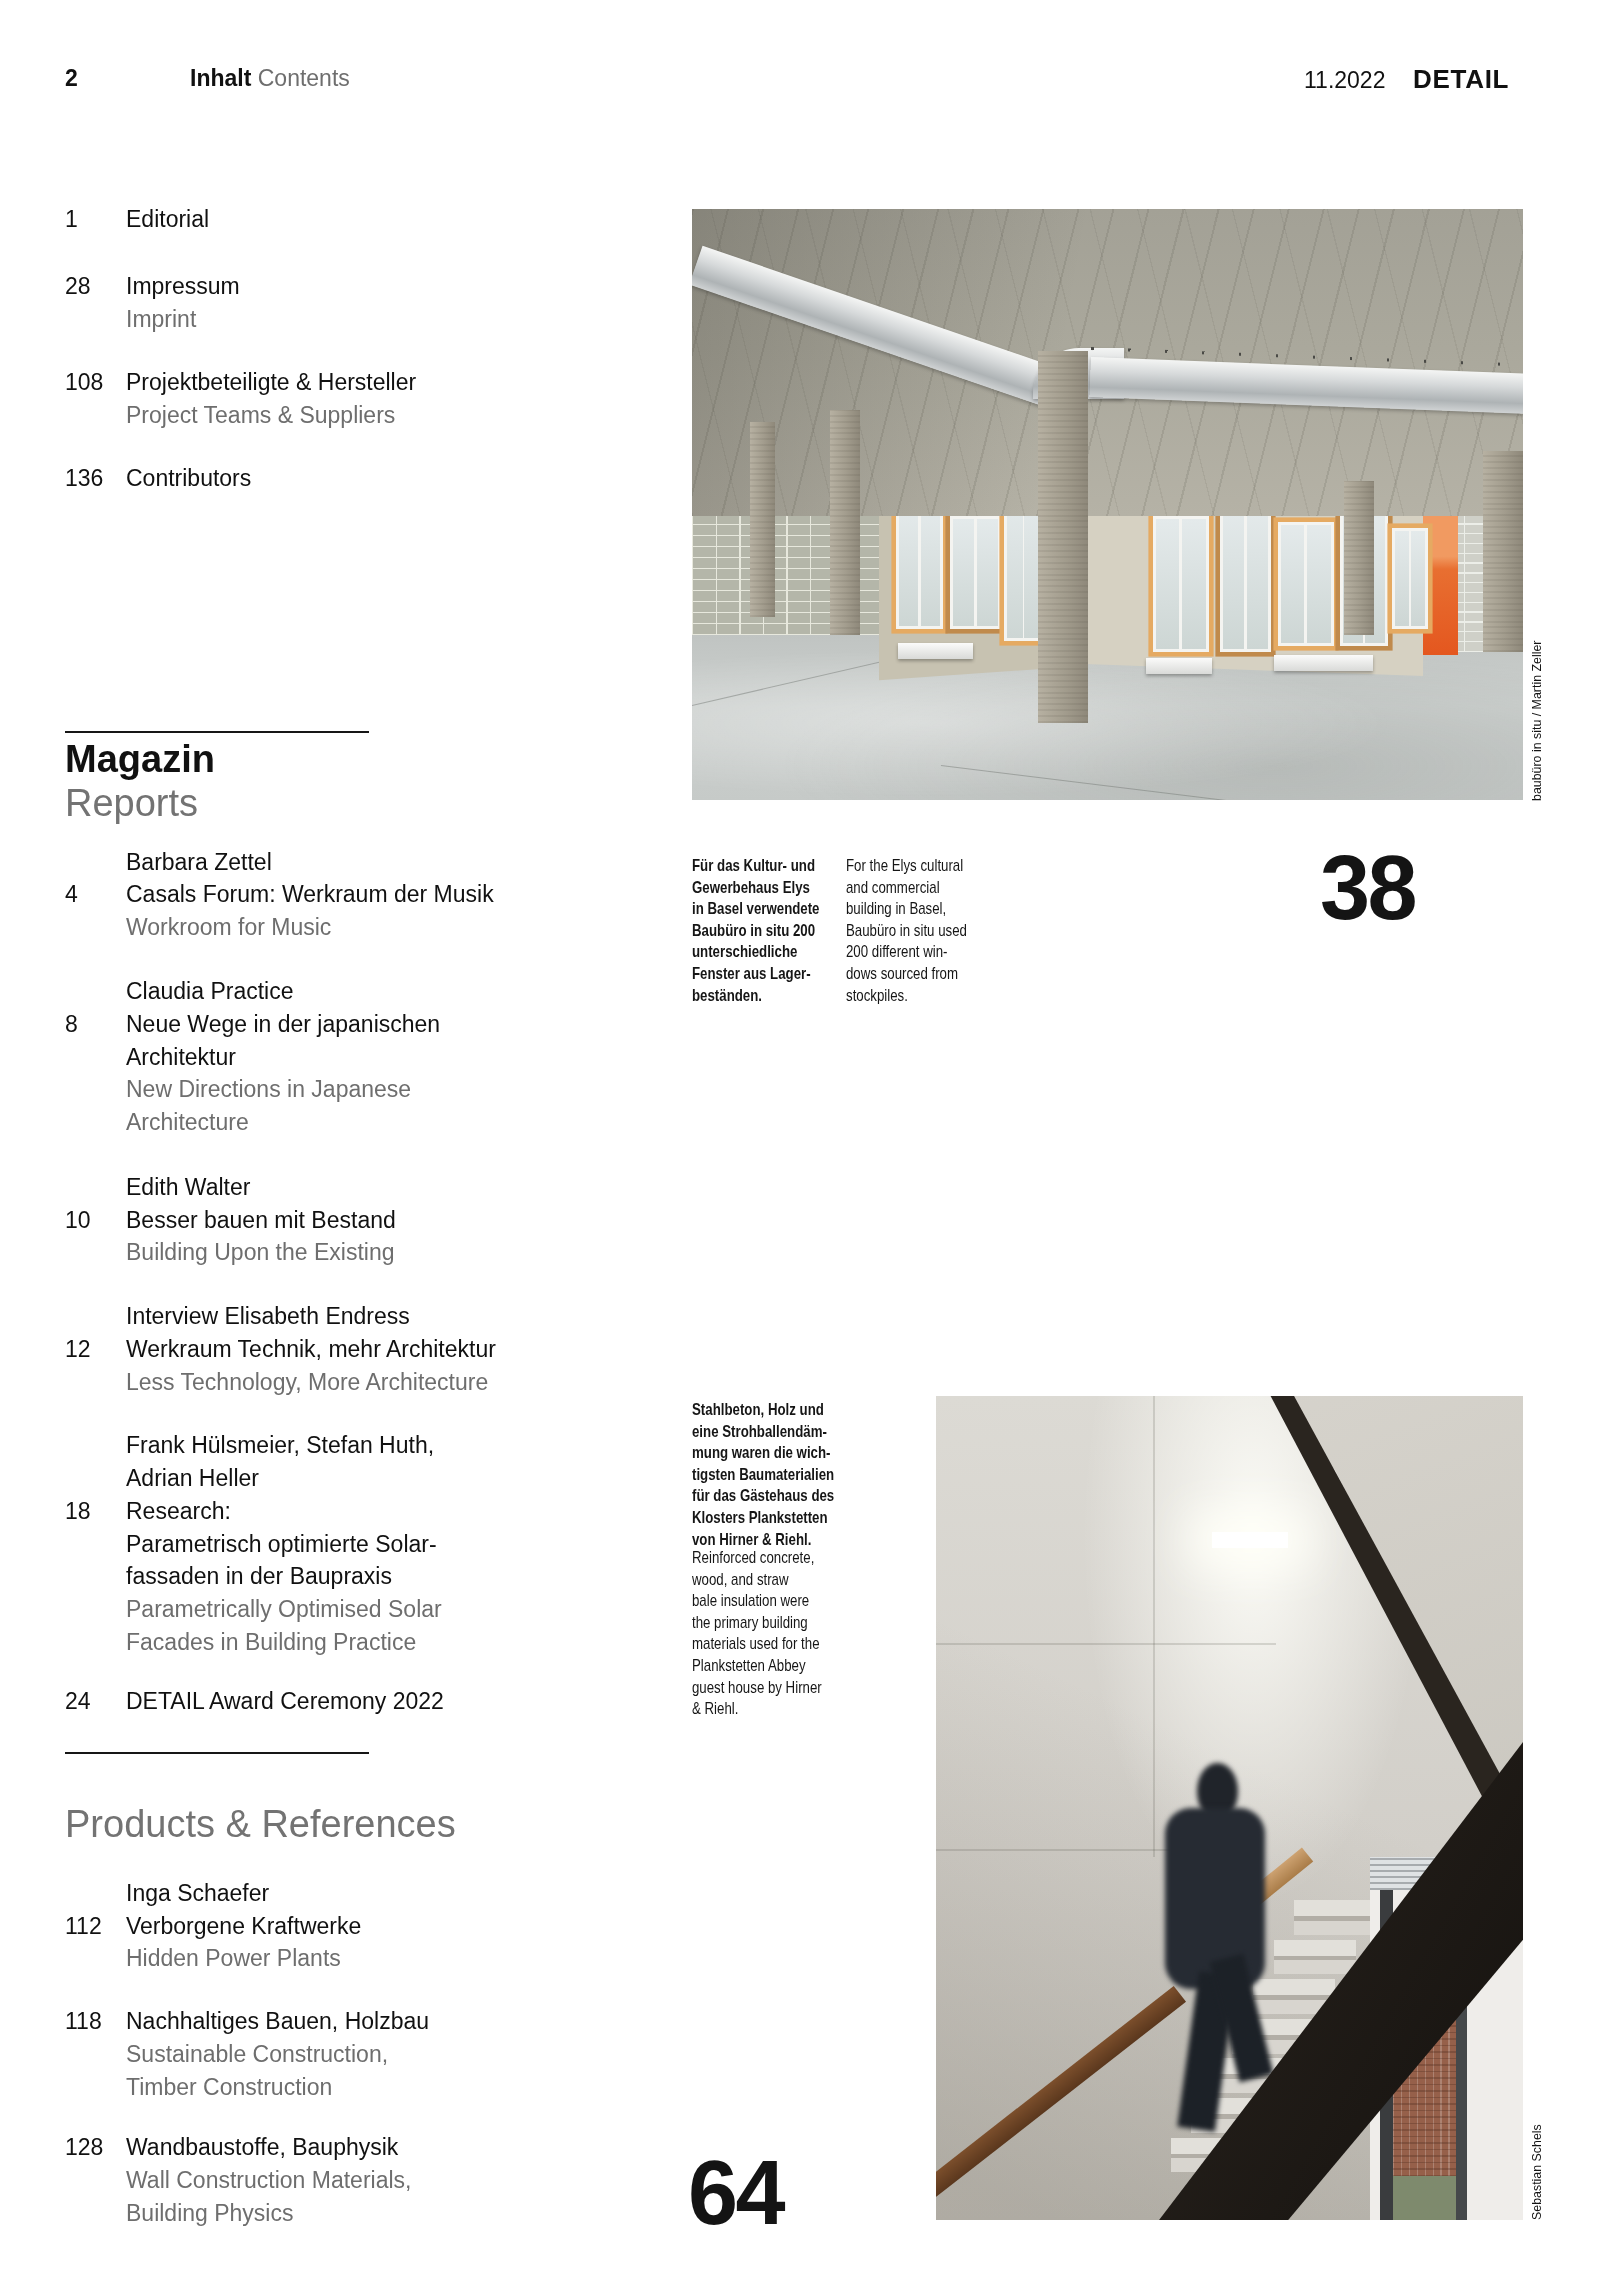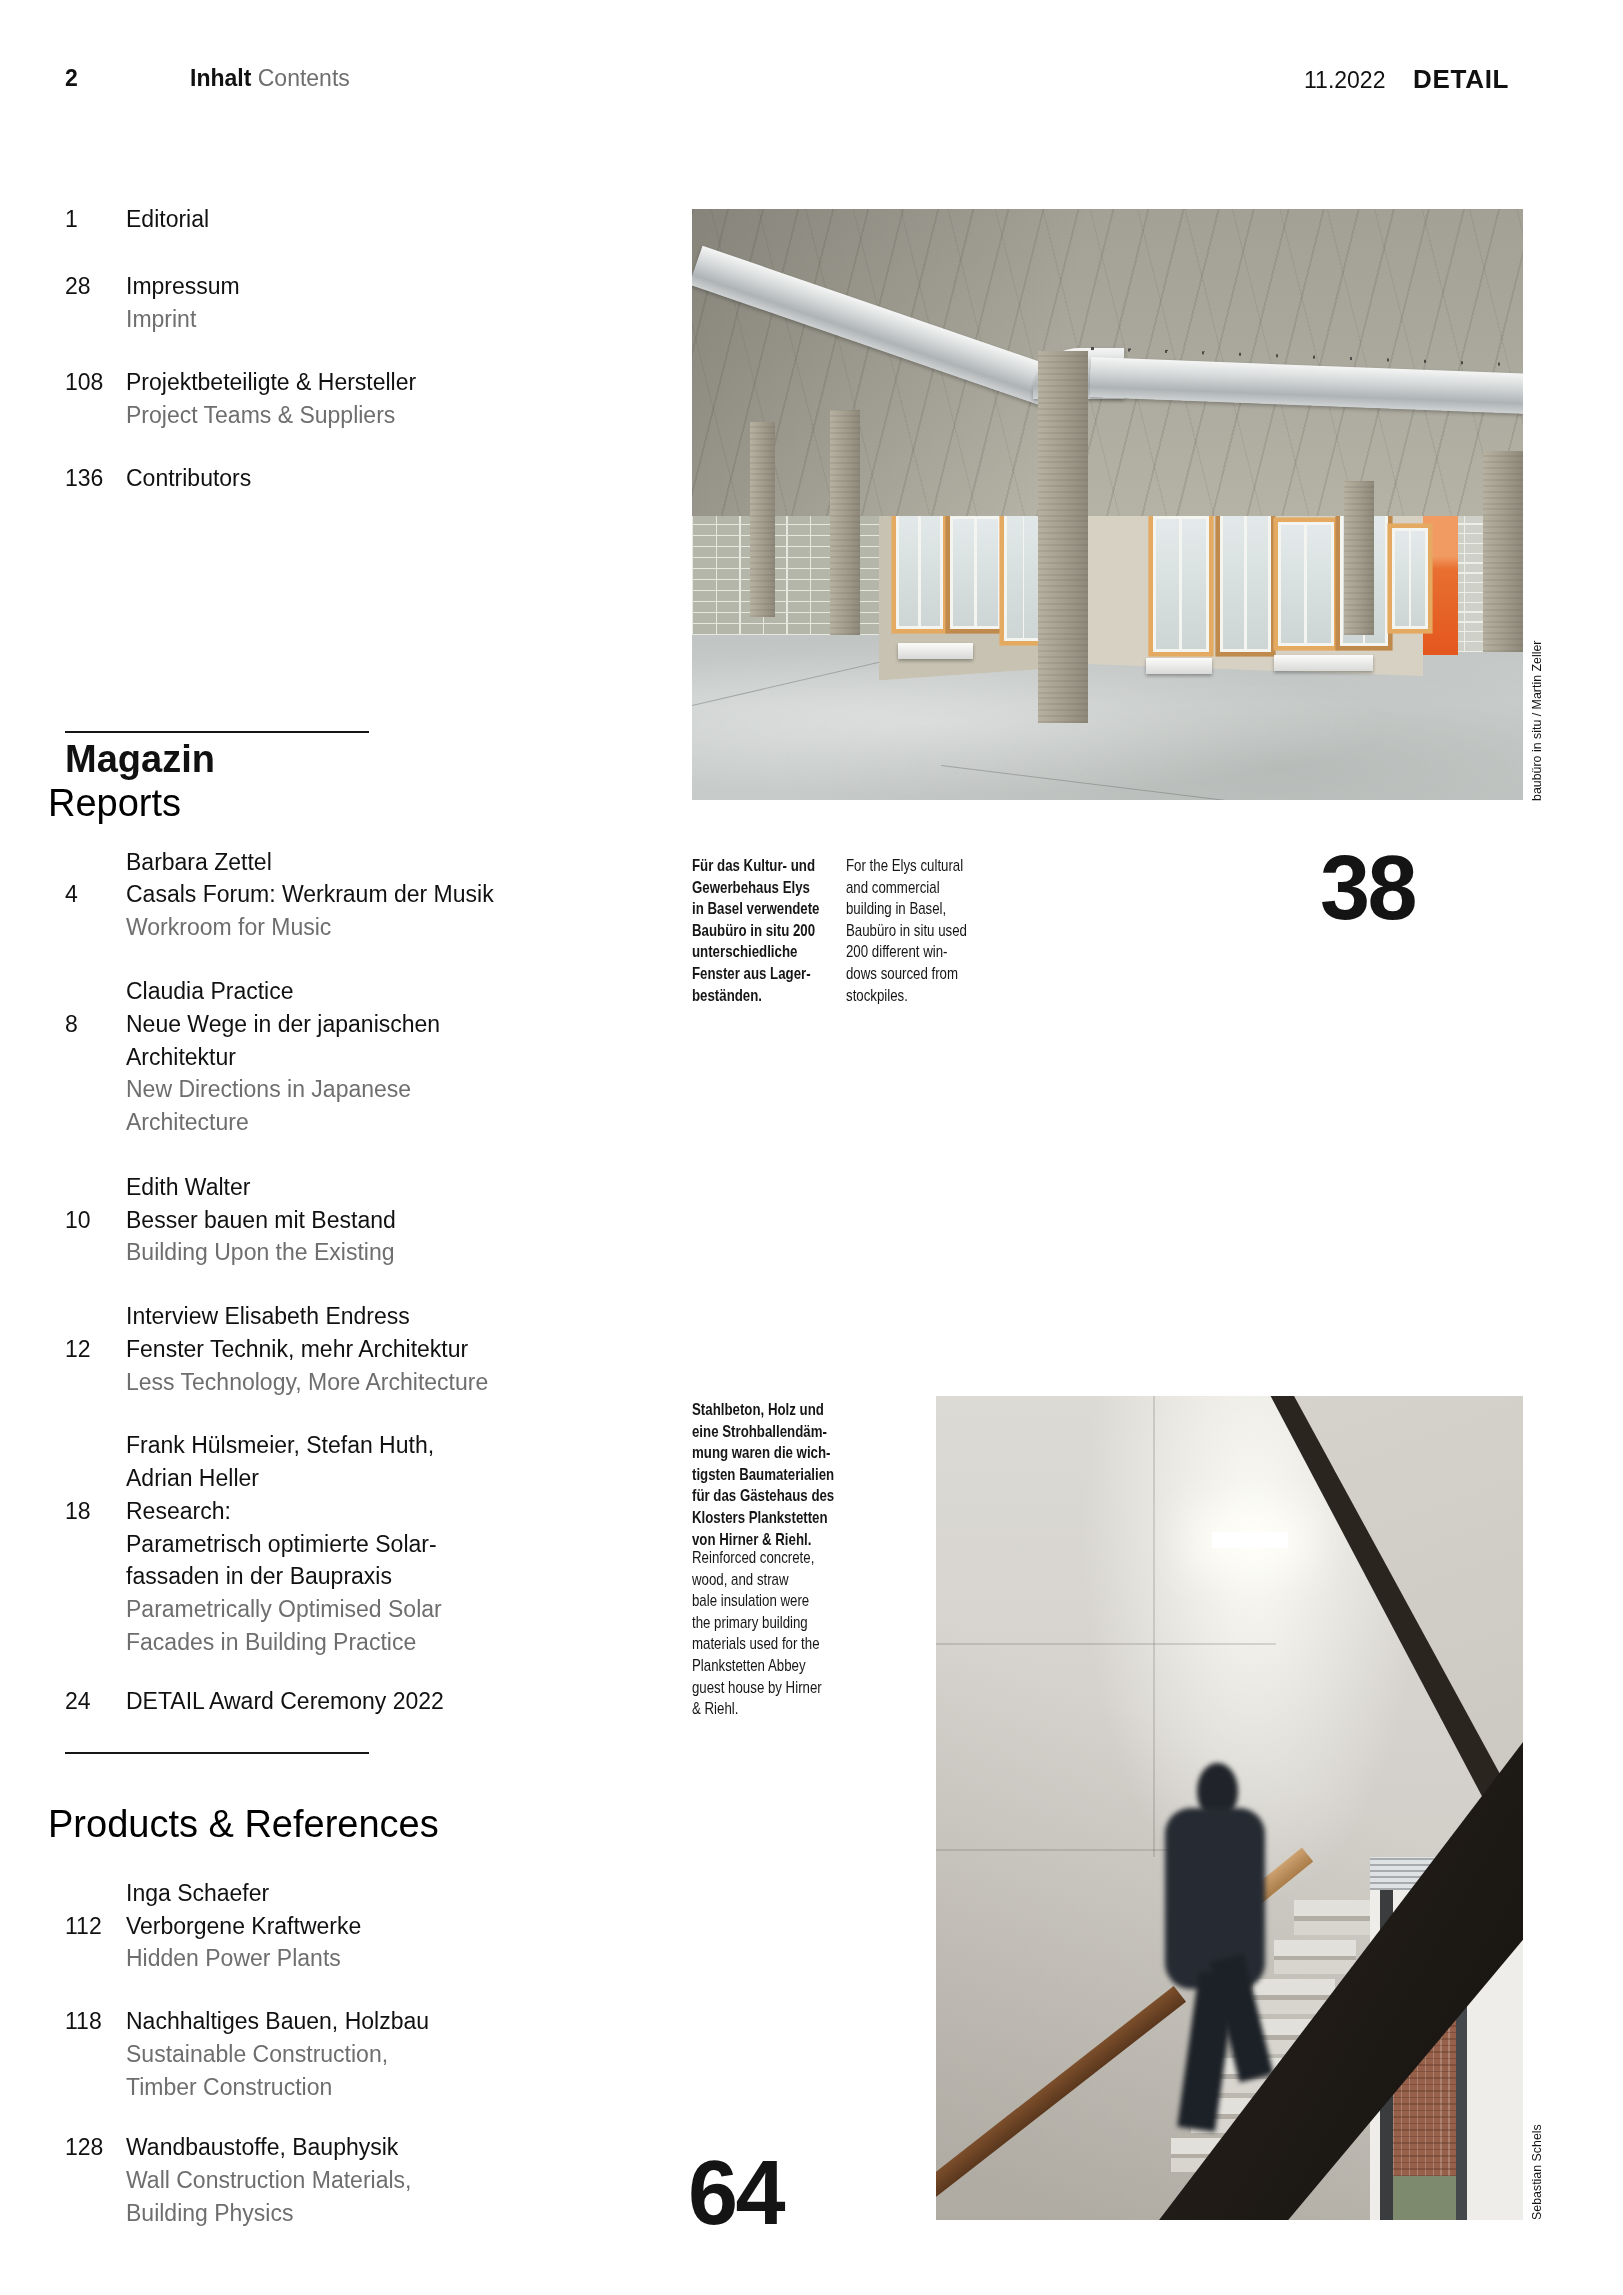--- a/index.html
+++ b/index.html
@@ -9,21 +9,21 @@
   .hdr{position:absolute;top:67px;font-size:23px;line-height:1;}
   .b{font-weight:bold;}
   .muted{color:#6e6e6e;}
   .brand{font-size:26px;font-weight:bold;letter-spacing:0.7px;}
   
   .t{position:absolute;left:126px;font-size:23px;line-height:1.0;white-space:nowrap;color:#111;}
   .t.en{color:#6e6e6e;}
   .n{position:absolute;left:65px;font-size:23px;line-height:1;color:#111;}
   .rule{position:absolute;left:65px;width:304px;height:2px;background:#161616;}
   .h1{position:absolute;left:65px;font-size:38px;line-height:1;font-weight:bold;white-space:nowrap;}
-  .h2{position:absolute;left:48px;font-size:38px;line-height:1;font-weight:normal;color:#000000;white-space:nowrap;}
+  .h2{position:absolute;left:65px;font-size:38px;line-height:1;font-weight:normal;color:#737373;white-space:nowrap;}
   
   .cap{position:absolute;font-size:17px;line-height:21.6px;white-space:pre-line;
        transform:scaleX(.78);transform-origin:0 0;color:#161616;}
   .cap.de{font-weight:bold;}
   .bignum{position:absolute;font-size:90px;font-weight:bold;letter-spacing:-2.6px;line-height:1;color:#141414;}
   .credit{position:absolute;width:23.6px;font-size:12.4px;line-height:23.6px;color:#141414;
           writing-mode:vertical-rl;transform:rotate(180deg);white-space:nowrap;}
   
   .photo{position:absolute;overflow:hidden;background:#cfcfc9;}
   .abs{position:absolute;}
@@ -131,21 +131,21 @@
   <div class="t en" style="top:1078px;">New Directions in Japanese</div>
   <div class="t en" style="top:1111px;">Architecture</div>
 
   <div class="t" style="top:1176px;">Edith Walter</div>
   <div class="n" style="top:1209px;">10</div>
   <div class="t" style="top:1209px;">Besser bauen mit Bestand</div>
   <div class="t en" style="top:1241px;">Building Upon the Existing</div>
 
   <div class="t" style="top:1305px;">Interview Elisabeth Endress</div>
   <div class="n" style="top:1338px;">12</div>
-  <div class="t" style="top:1338px;">Fenster Technik, mehr Architektur</div>
+  <div class="t" style="top:1338px;">Werkraum Technik, mehr Architektur</div>
   <div class="t en" style="top:1371px;">Less Technology, More Architecture</div>
 
   <div class="t" style="top:1434px;">Frank Hülsmeier, Stefan Huth,</div>
   <div class="t" style="top:1467px;">Adrian Heller</div>
   <div class="n" style="top:1500px;">18</div>
   <div class="t" style="top:1500px;">Research:</div>
   <div class="t" style="top:1533px;">Parametrisch optimierte Solar-</div>
   <div class="t" style="top:1565px;">fassaden in der Baupraxis</div>
   <div class="t en" style="top:1598px;">Parametrically Optimised Solar</div>
   <div class="t en" style="top:1631px;">Facades in Building Practice</div>

